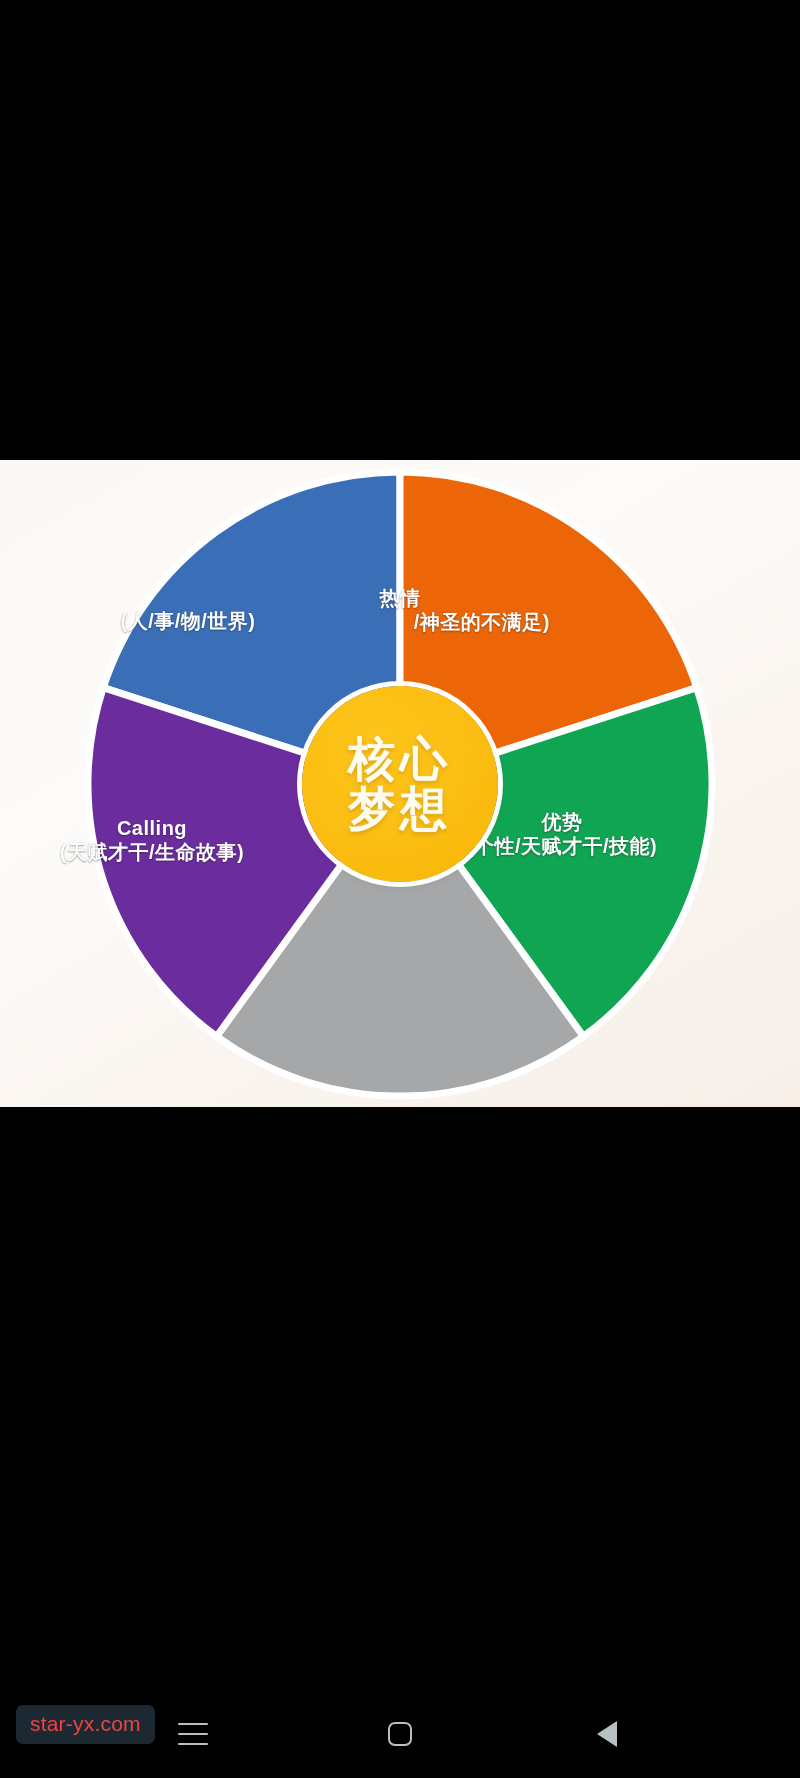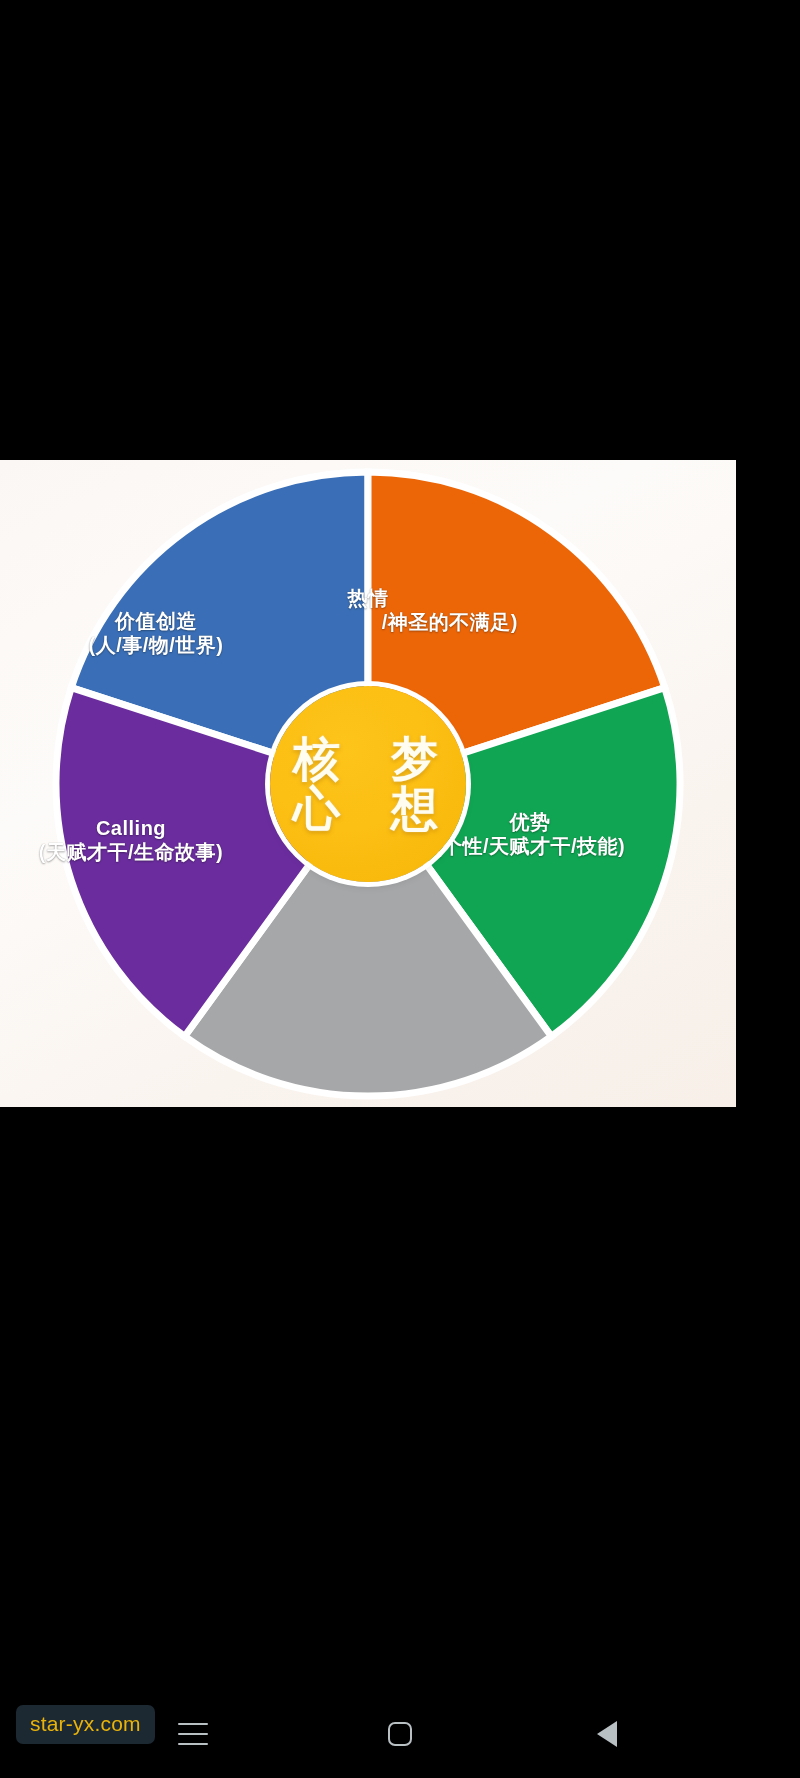--- a/index.html
+++ b/index.html
@@ -17,21 +17,21 @@
   }
   
   .letterbox { position:absolute; left:0; width:800px; background:#000; }
   #letterbox-top { top:0; height:460px; }
   #letterbox-bottom { top:1107px; height:671px; }
 
   
   #image-plate {
     position:absolute;
     left:0; top:460px;
-    width:736px; height:647px;
+    width:800px; height:647px;
     background:linear-gradient(150deg,#fbf7f4 0%,#fdfbf9 35%,#faf4ef 70%,#f7efe8 100%);
     overflow:hidden;
   }
 
   
   #wheel-wrap {
     position:absolute;
     left:50%; top:50%;
     transform:translate(-50%,-50%);
     width:700px; height:700px;
@@ -52,50 +52,50 @@
   }
   .seg-label .t1 { font-size:20px; display:block; }
   .seg-label .t2 { font-size:20px; display:block; }
   .seg-label .t3 { font-size:20px; display:block;text-align:right; }
 
   
   #label-passion     { left:350px; top:152px; width:300px; transform:translateX(-50%); }
   #label-value       { left:138px; top:175px; width:300px; transform:translateX(-50%); }
   #label-strength    { left:512px; top:376px; width:290px; transform:translateX(-50%); }
   #label-experience  { left:310px; top:480px; width:300px; transform:translateX(-50%); }
-  #label-calling     { left:113px; top:382px; width:300px; transform:translateX(-50%); }
+  #label-calling     { left:102px; top:382px; width:300px; transform:translateX(-50%); }
 
   
   #center-hub {
     position:absolute;
     left:50%; top:50%;
     width:196px; height:196px;
     margin-left:-98px; margin-top:-98px;
     border-radius:50%;
     background:radial-gradient(circle at 38% 32%,#fdc41a 0%,#fcbf13 45%,#f7b508 100%);
-    display:flex; flex-direction:row;
+    display:flex; flex-direction:column;
     align-items:center; justify-content:center;
     box-shadow:0 0 0 5px #ffffff, 0 3px 10px rgba(0,0,0,.16);
     text-align:center;
   }
   #center-hub .hub-line {
     color:#fffdf0;
     font-size:47px;
     font-weight:800;
     letter-spacing:5px;
     line-height:1.05;
     text-shadow:0 2px 4px rgba(170,110,0,.45), 0 0 2px rgba(255,255,255,.5);
   }
 
   
   #watermark {
     position:absolute;
     left:16px; top:1705px;
     background:rgba(30,44,54,.92);
-    color:#eab308;
+    color:#ef4444;
     font-size:21px;
     padding:7px 14px 8px 14px;
     border-radius:7px;
     letter-spacing:.2px;
   }
 
   
   #navbar {
     position:absolute;
     left:0; top:1690px;
@@ -142,21 +142,20 @@
       </svg>
 
       <div id="labels">
 
         <div class="seg-label" id="label-passion">
           <span class="t1">热情</span>
           <span class="t3">/神圣的不满足)</span>
         </div>
 
         <div class="seg-label" id="label-value">
-          <span class="t1">价值创造</span>
           <span class="t2">(人/事/物/世界)</span>
         </div>
 
         <div class="seg-label" id="label-strength">
           <span class="t1">优势</span>
           <span class="t2">(个性/天赋才干/技能)</span>
         </div>
 
 
         <div class="seg-label" id="label-calling">

